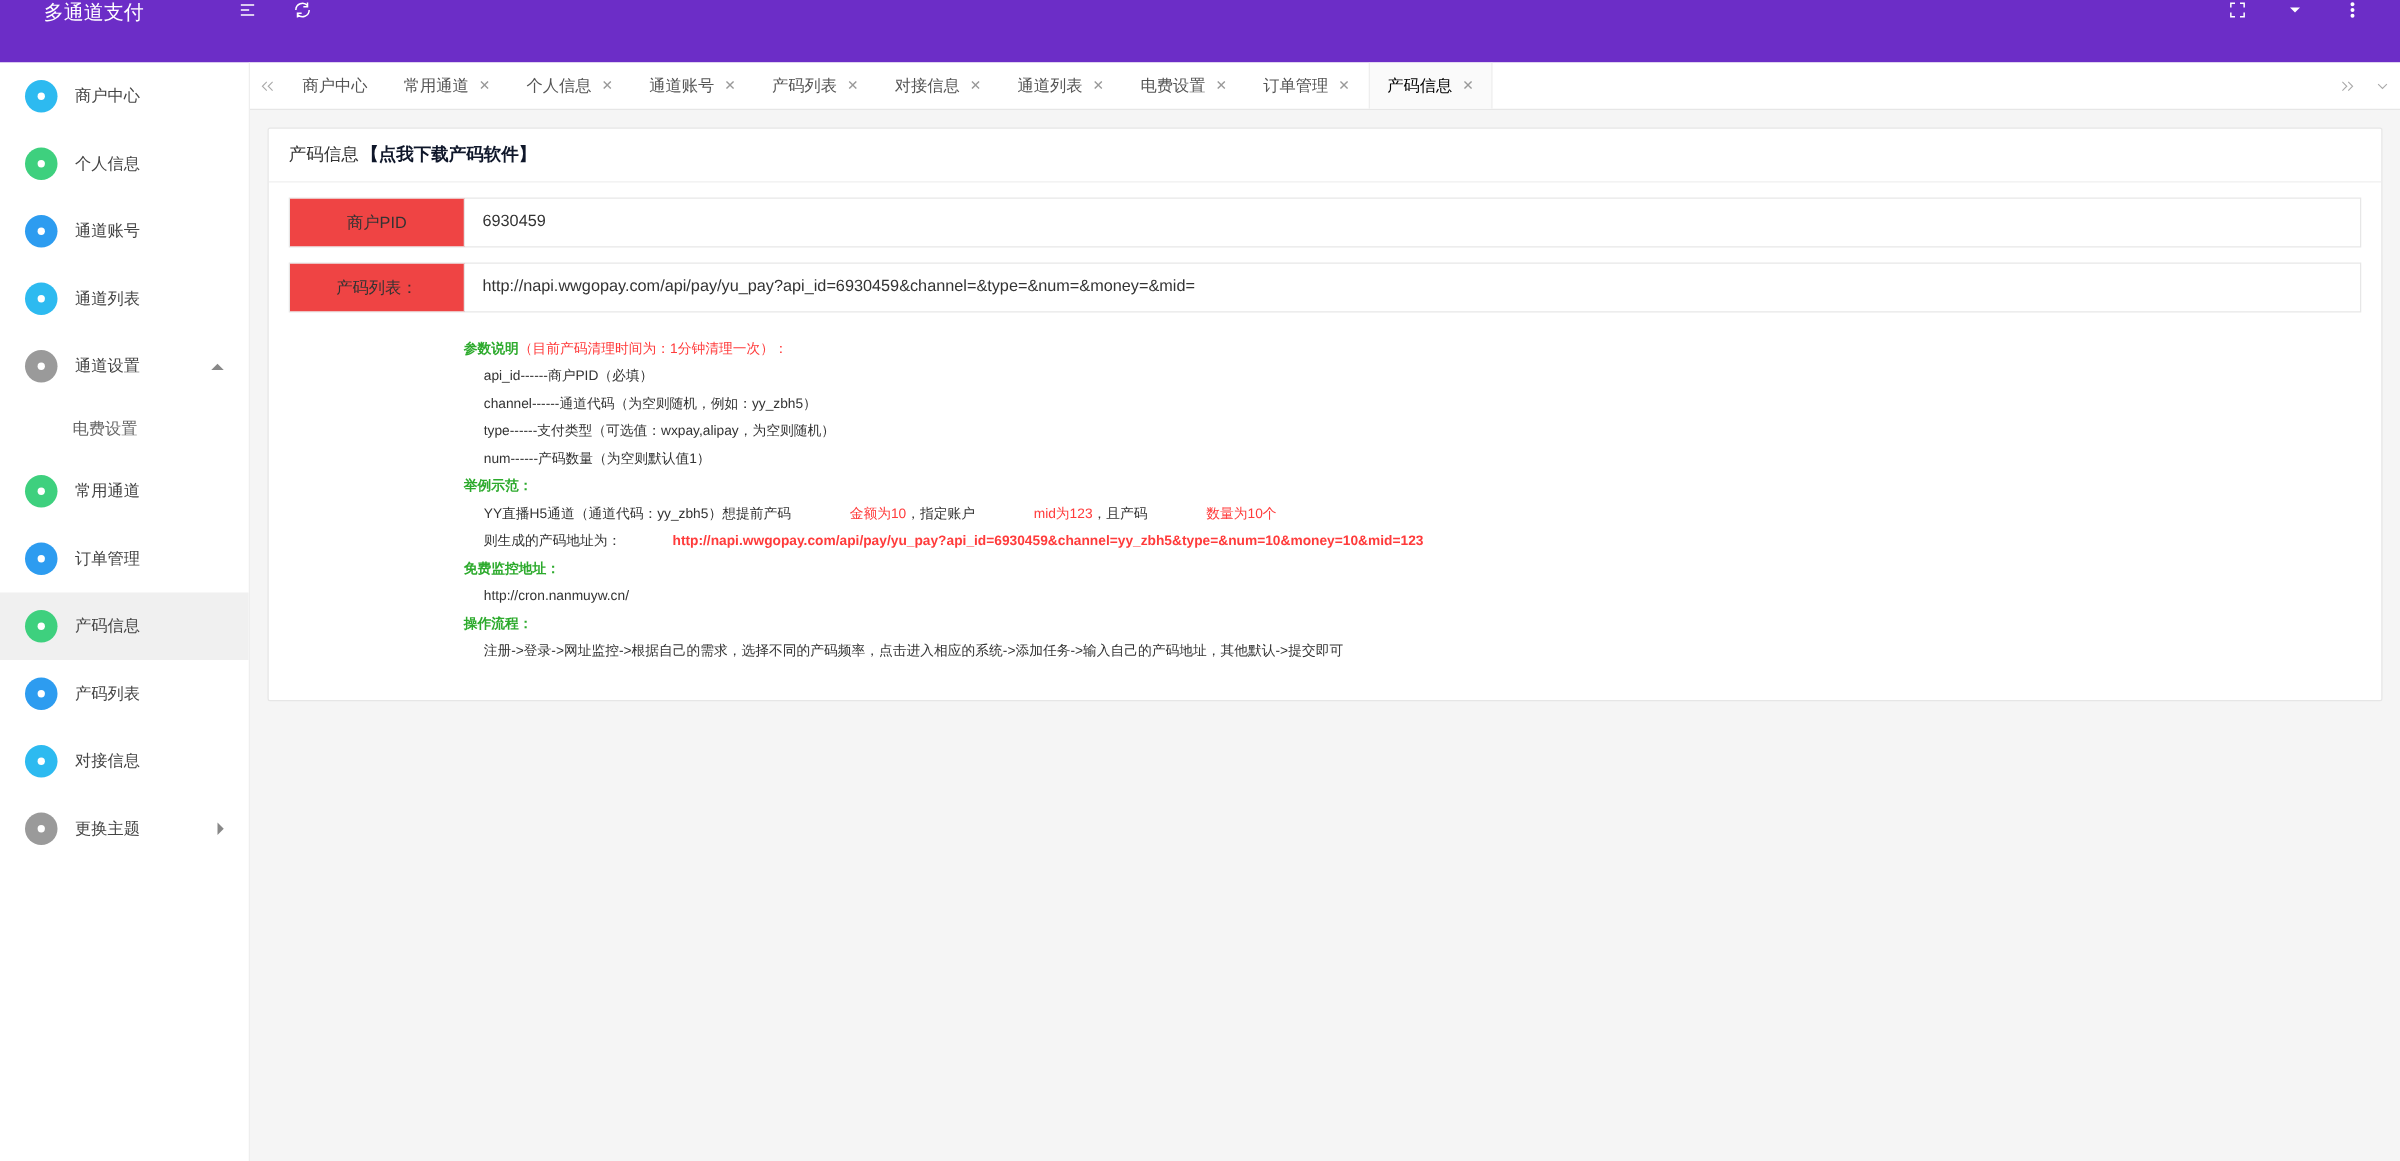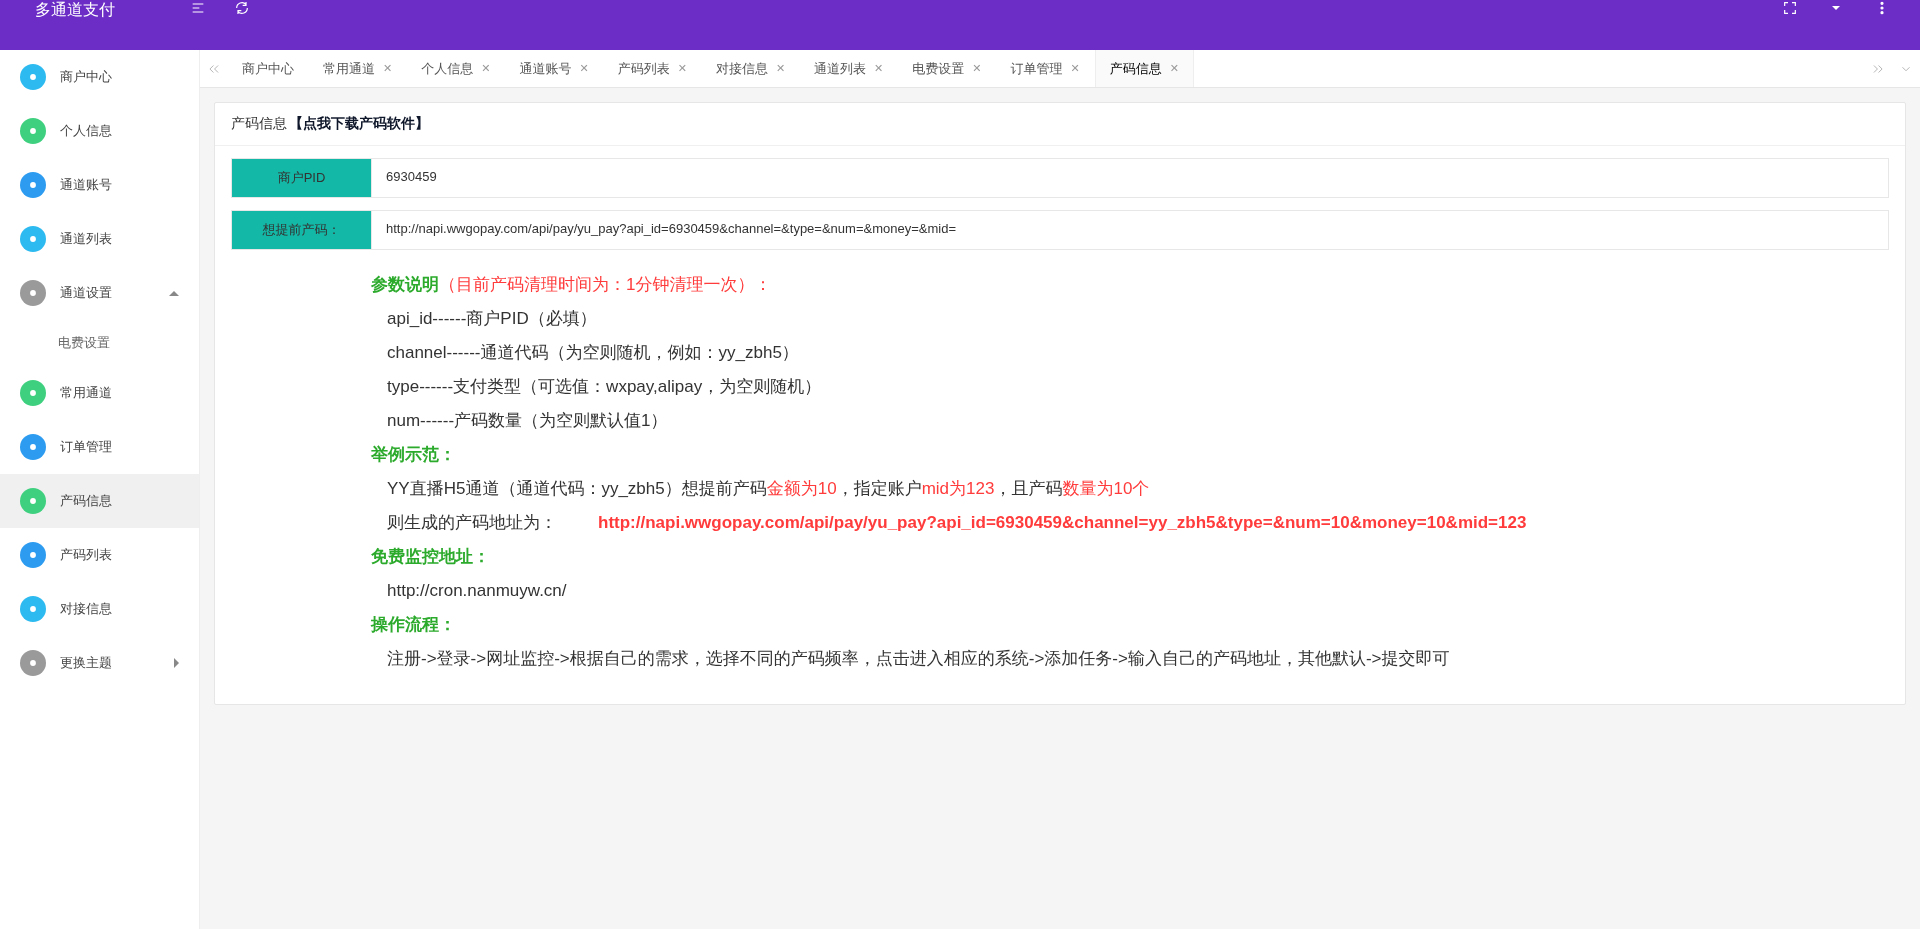--- a/index.html
+++ b/index.html
@@ -26,28 +26,28 @@
     .tabs .tab-list { display: flex; flex: 1; height: 100%; overflow: hidden; }
     .tabs .tab { padding: 0 14px; display: flex; align-items: center; gap: 8px; cursor: pointer; color: #555; height: 100%; border-right: 1px solid transparent; white-space: nowrap; }
     .tabs .tab.active { color: #000; background: #fafafa; border-left: 1px solid #eee; border-right: 1px solid #eee; }
     .tabs .tab .close { color: #999; font-size: 11px; }
     .content { flex: 1; padding: 14px; overflow-y: auto; }
     .panel { background: #fff; border: 1px solid #e6e6e6; border-radius: 2px; }
     .panel-header { padding: 12px 16px; border-bottom: 1px solid #f0f0f0; font-size: 14px; display: flex; align-items: center; gap: 2px; }
     .panel-header .download-link { color: #0f172a; font-weight: 600; cursor: pointer; }
     .panel-body { padding: 12px 16px 28px; }
     .form-row { display: flex; border: 1px solid #e7e7e7; margin-bottom: 12px; }
-    .form-row .label { width: 140px; background: #14b8a6; border-right: 1px solid #e7e7e7; display: flex; align-items: center; justify-content: center; padding: 10px; font-size: 13px; color: #333; }
+    .form-row .label { width: 140px; background: #ef4444; border-right: 1px solid #e7e7e7; display: flex; align-items: center; justify-content: center; padding: 10px; font-size: 13px; color: #333; }
     .form-row .value { flex: 1; padding: 10px 14px; font-size: 13px; color: #333; word-break: break-all; }
-    .desc { margin-top: 18px; line-height: 2; font-size: 17px; }
+    .desc { margin-top: 18px; line-height: 2; font-size: 11px; }
     .desc .section-title { color: #2caa2c; font-weight: 600; }
     .desc .note-red { color: #ff3b3b; }
     .desc .indent { padding-left: 16px; }
     .desc .url-red { color: #ff3b3b; font-weight: 600; padding-left: 41px; }
-    .desc .inline-red { color: #ff3b3b; }
+    .desc .inline-red { color: #ff3b3b; margin-left: 47px; }
     .desc .param-line { color: #333; }
     .tabs svg { width: 14px; height: 14px; stroke: #aaa; fill: none; stroke-width: 1.5; }
   </style>
 </head>
 <body>
 
 <div class="header">
   <div class="brand">多通道支付</div>
   <div class="h-left">
     <span class="icon-btn">
@@ -246,21 +246,21 @@
         <div class="panel-header">
           <span>产码信息</span>
           <span class="download-link">【点我下载产码软件】</span>
         </div>
         <div class="panel-body">
           <div class="form-row">
             <div class="label">商户PID</div>
             <div class="value">6930459</div>
           </div>
           <div class="form-row">
-            <div class="label">想提前产码：</div>
+            <div class="label">产码列表：</div>
             <div class="value">http://napi.wwgopay.com/api/pay/yu_pay?api_id=6930459&amp;channel=&amp;type=&amp;num=&amp;money=&amp;mid=</div>
           </div>
 
           <div class="desc" style="padding-left:140px;">
             <div>
               <span class="section-title">参数说明</span><span class="note-red">（目前产码清理时间为：1分钟清理一次）：</span>
             </div>
             <div id="param-lines">
                 <div class="indent param-line">api_id------商户PID（必填）</div>
                 <div class="indent param-line">channel------通道代码（为空则随机，例如：yy_zbh5）</div>

